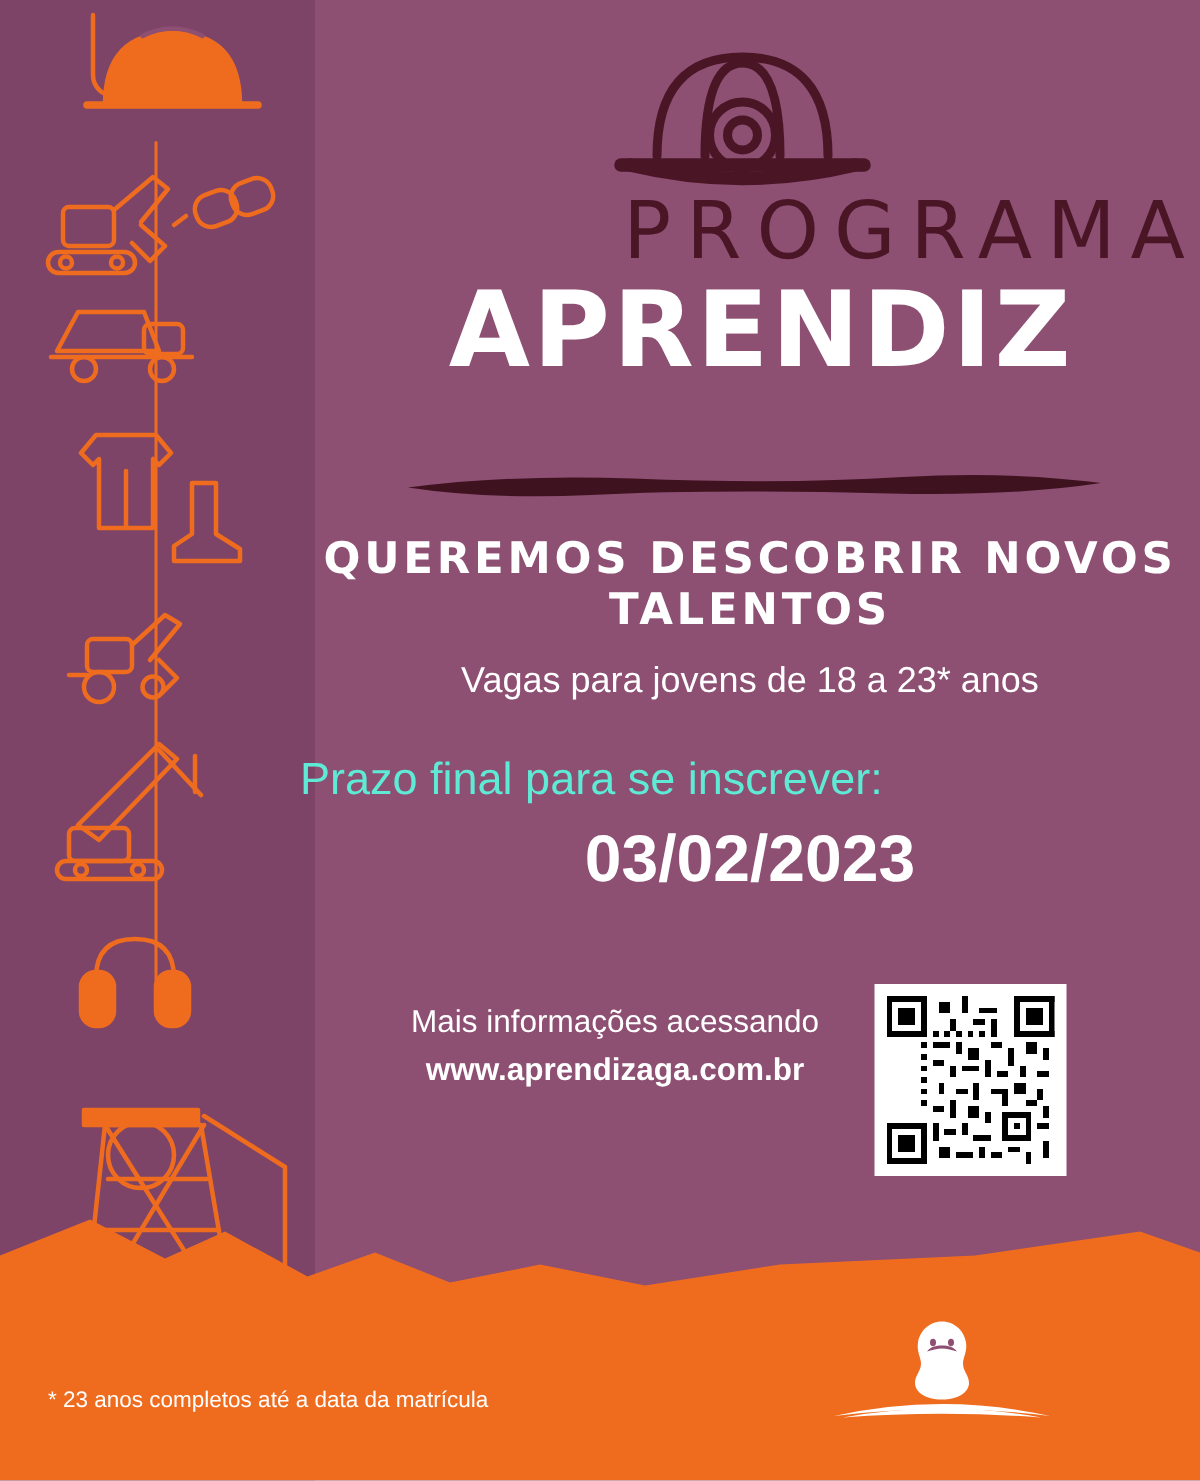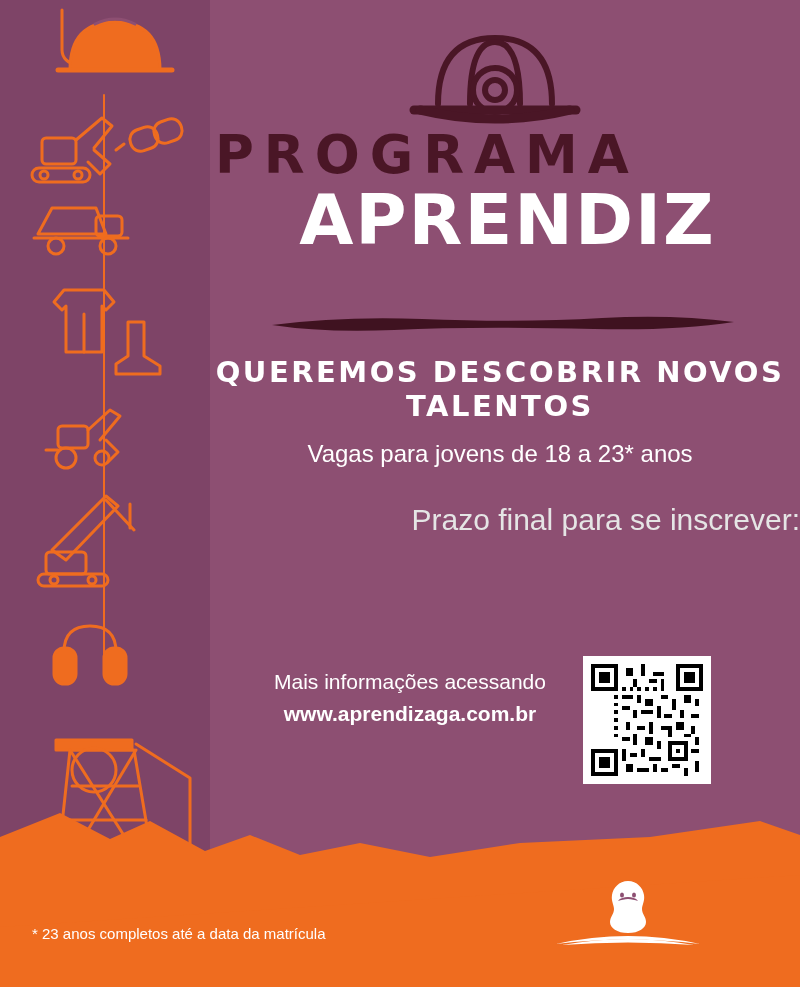--- a/index.html
+++ b/index.html
@@ -47,23 +47,23 @@
     left: 400px;
     top: 18px;
     width: 190px;
     height: 110px;
   }
   .title-programa {
     position: absolute;
     left: 215px;
     top: 128px;
     width: 585px;
-    text-align: left;
+    text-align: right;
     font-family: "DejaVu Sans", sans-serif;
-    font-weight: bold;
+    font-weight: normal;
     font-size: 53px;
     letter-spacing: 10px;
     color: #4a1626;
     line-height: 1;
   }
   .title-aprendiz {
     position: absolute;
     left: 215px;
     top: 185px;
     width: 585px;
@@ -101,23 +101,23 @@
     width: 600px;
     text-align: center;
     font-size: 24px;
     color: #ffffff;
   }
   .line-prazo {
     position: absolute;
     left: 200px;
     top: 503px;
     width: 600px;
-    text-align: right;
+    text-align: left;
     font-size: 30px;
-    color: #e5e5e5;
+    color: #5eead4;
   }
   .date {
     position: absolute;
     left: 200px;
     top: 548px;
     width: 600px;
     text-align: center;
     font-size: 44px;
     font-weight: bold;
     color: #ffffff;
@@ -288,20 +288,21 @@
   <div class="title-programa">PROGRAMA</div>
   <div class="title-aprendiz">APRENDIZ</div>
 
   <svg class="underline-brush" viewBox="0 0 470 20" xmlns="http://www.w3.org/2000/svg">
     <path d="M4 13 q70 -9 150 -6 q100 4 180 -1 q70 -4 132 4 q-60 9 -140 7 q-120 -3 -200 1 q-70 3 -122 -5 z" fill="#3f1220"></path>
   </svg>
 
   <div class="subtitle">QUEREMOS DESCOBRIR NOVOS TALENTOS</div>
   <div class="line-vagas">Vagas para jovens de 18 a 23* anos</div>
   <div class="line-prazo">Prazo final para se inscrever:</div>
+  <div class="date">03/02/2023</div>
 
   <div class="info-block">
     <div>Mais informações acessando</div>
     <div class="site">www.aprendizaga.com.br</div>
   </div>
 
   <div class="qr-box">
     <svg class="qr-inner" viewBox="0 0 29 29" xmlns="http://www.w3.org/2000/svg" shape-rendering="crispEdges">
       <rect width="29" height="29" fill="#ffffff"></rect>
       <g fill="#000000">

